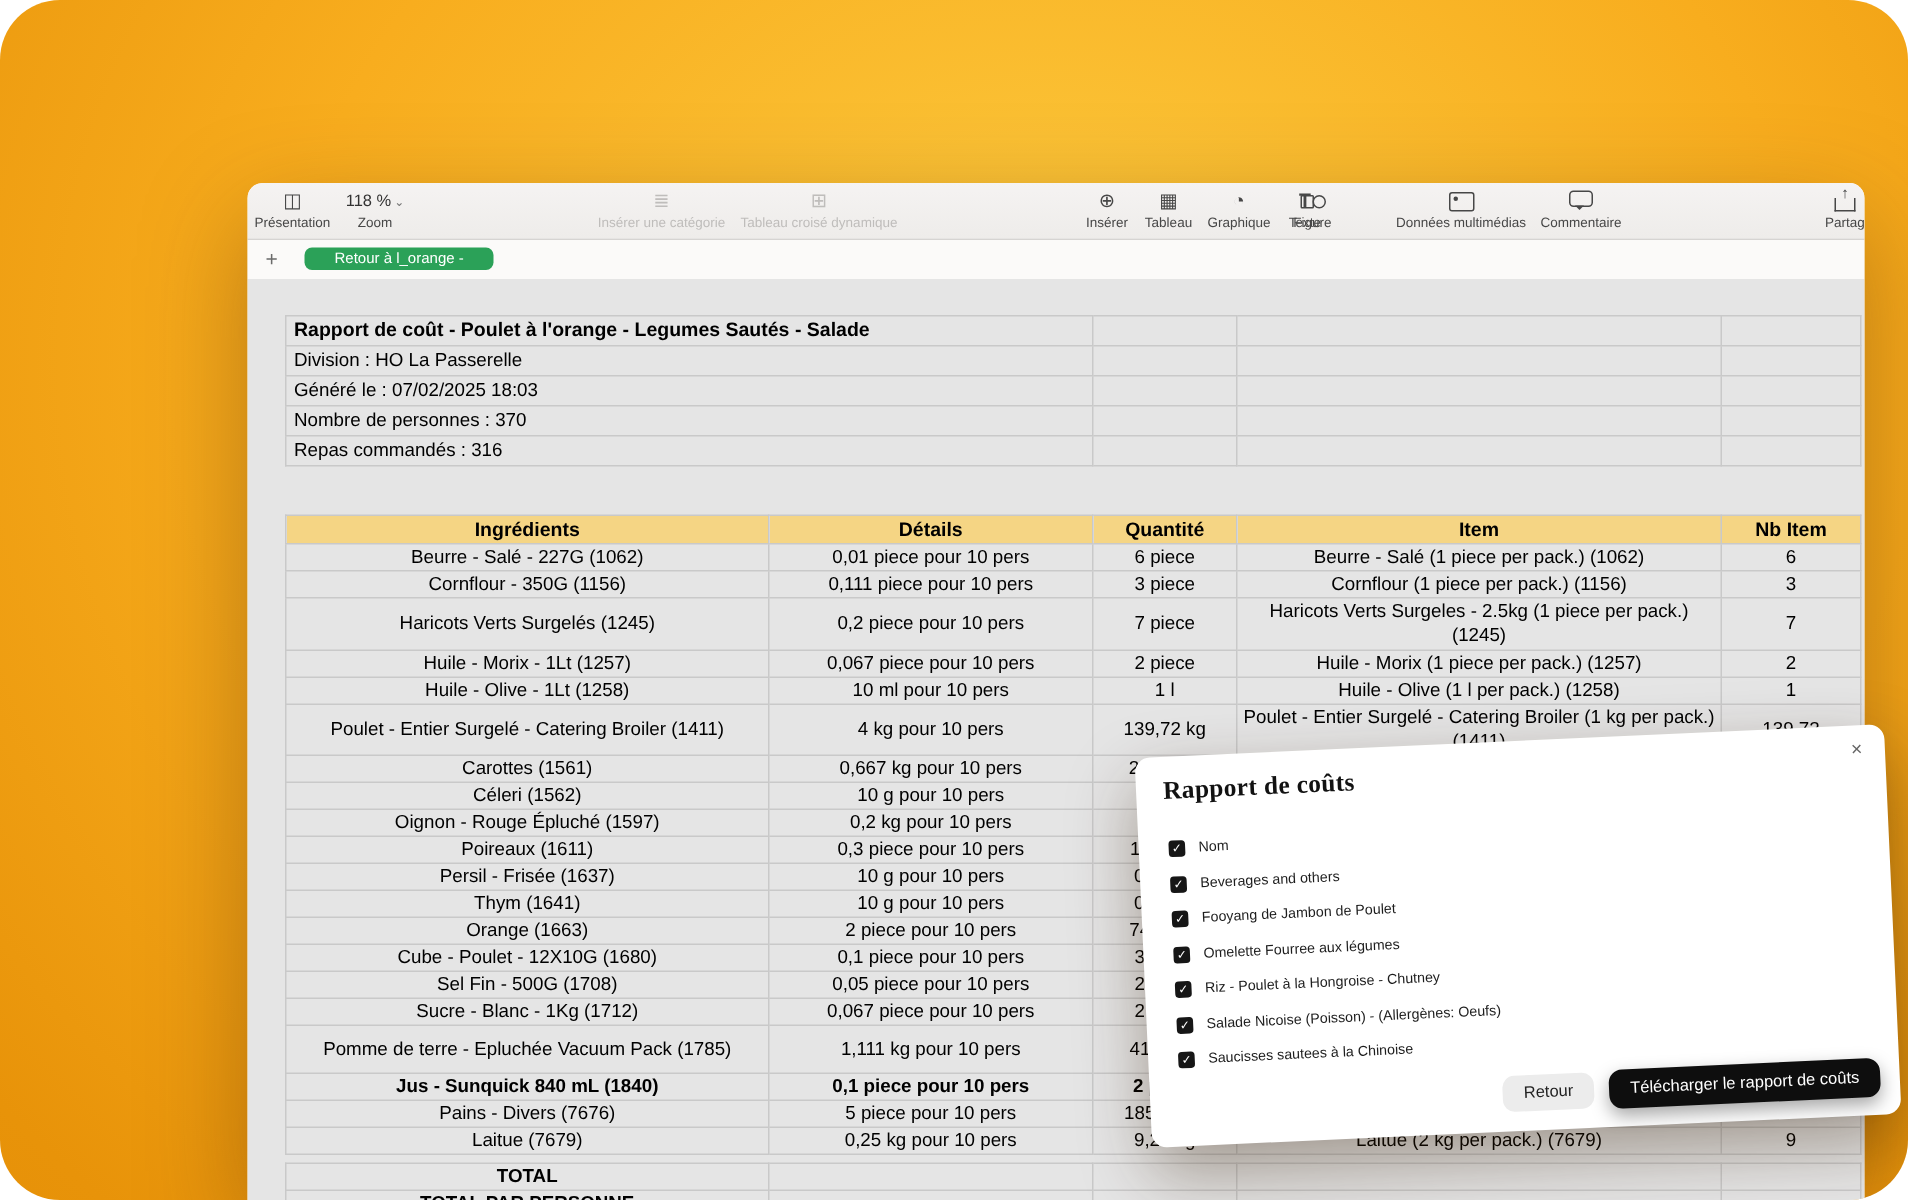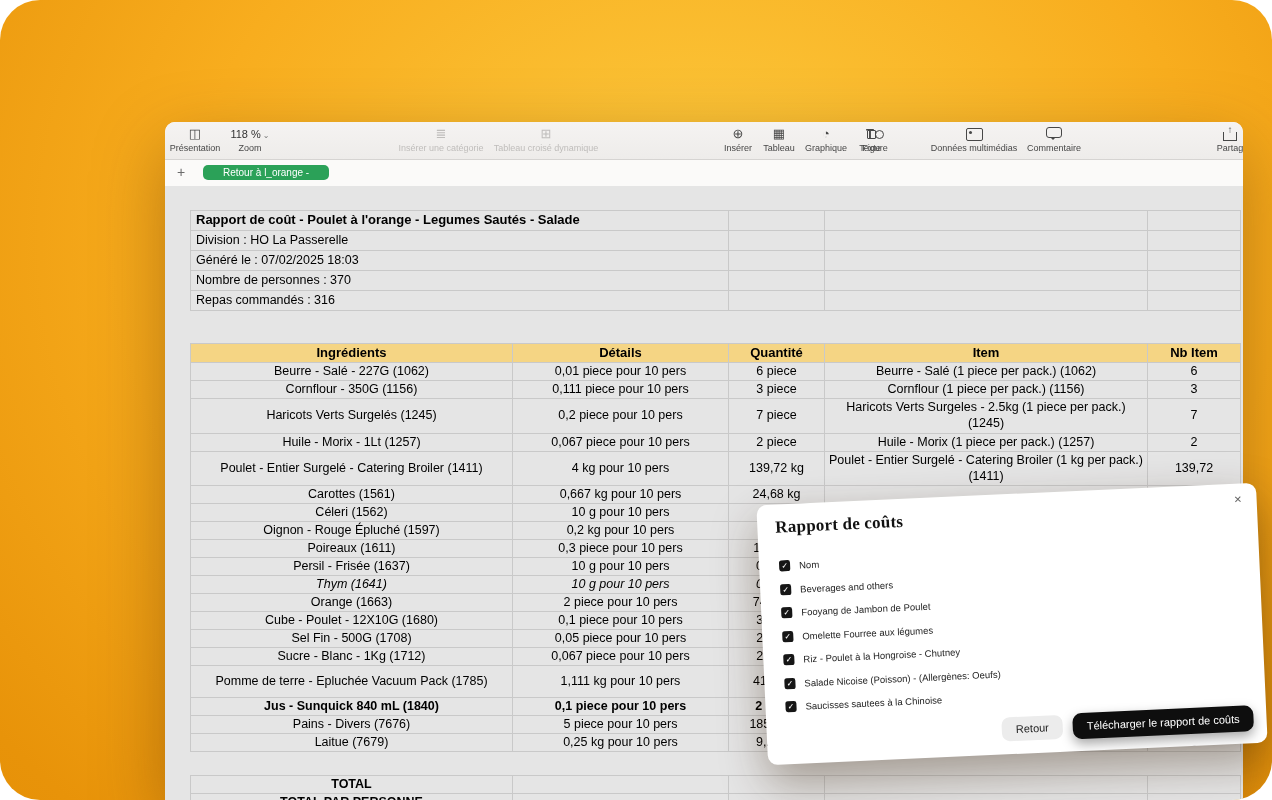--- a/index.html
+++ b/index.html
@@ -215,20 +215,27 @@
     <td>Haricots Verts Surgeles - 2.5kg (1 piece per pack.) (1245)</td>
     <td>7</td>
   </tr>
             <tr style="height: 18px;">
     <td>Huile - Morix - 1Lt (1257)</td>
     <td>0,067 piece pour 10 pers</td>
     <td>2 piece</td>
     <td>Huile - Morix (1 piece per pack.) (1257)</td>
     <td>2</td>
   </tr>
+            <tr style="height: 18px;">
+    <td>Huile - Olive - 1Lt (1258)</td>
+    <td>10 ml pour 10 pers</td>
+    <td>1 l</td>
+    <td>Huile - Olive (1 l per pack.) (1258)</td>
+    <td>1</td>
+  </tr>
             <tr style="height: 34px;">
     <td>Poulet - Entier Surgelé - Catering Broiler (1411)</td>
     <td>4 kg pour 10 pers</td>
     <td>139,72 kg</td>
     <td>Poulet - Entier Surgelé - Catering Broiler (1 kg per pack.) (1411)</td>
     <td>139,72</td>
   </tr>
             <tr style="height: 18px;">
     <td>Carottes (1561)</td>
     <td>0,667 kg pour 10 pers</td>
@@ -257,21 +264,21 @@
     <td></td>
     <td></td>
   </tr>
             <tr style="height: 18px;">
     <td>Persil - Frisée (1637)</td>
     <td>10 g pour 10 pers</td>
     <td>0,37 kg</td>
     <td></td>
     <td></td>
   </tr>
-            <tr style="height: 18px; font-style: italic;">
+            <tr style="height: 18px;">
     <td>Thym (1641)</td>
     <td>10 g pour 10 pers</td>
     <td>0,37 kg</td>
     <td></td>
     <td></td>
   </tr>
             <tr style="height: 18px;">
     <td>Orange (1663)</td>
     <td>2 piece pour 10 pers</td>
     <td>74 piece</td>

